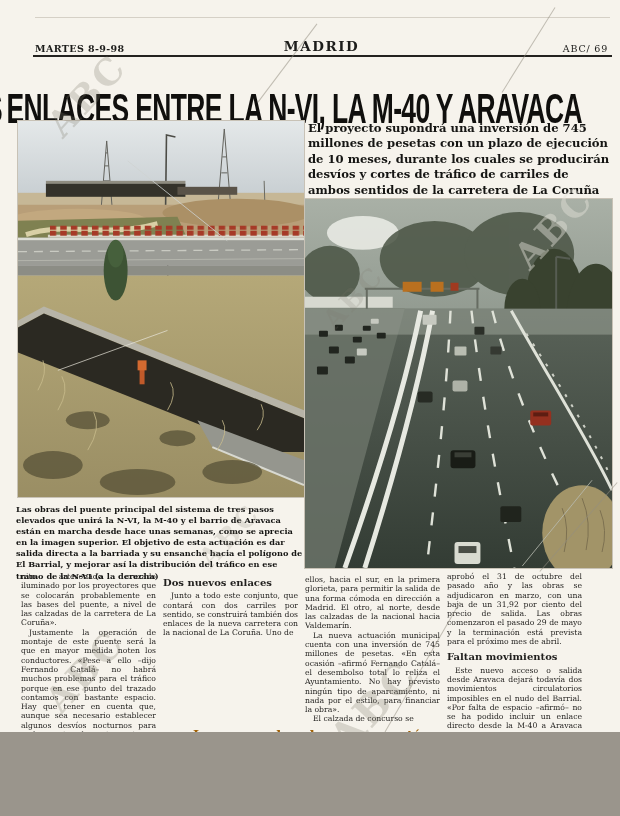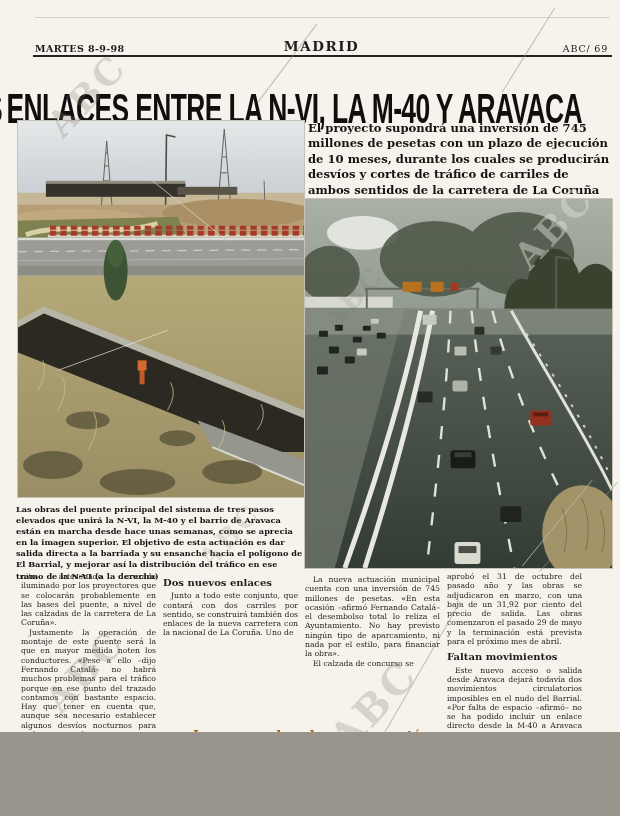--- a/index.html
+++ b/index.html
@@ -235,20 +235,21 @@
     <p class="ind">Justamente la operación de montaje de este puente será la que en mayor medida noten los conductores. «Pese a ello –dijo Fernando Catalá– no habrá muchos problemas para el tráfico porque en ese punto del trazado contamos con bastante espacio. Hay que tener en cuenta que, aunque sea necesario establecer algunos desvíos nocturnos para poder montar el puente, contamos con los dos carriles del Bus/Vao, más los tres carriles convencionales y la vía de servicio. Luego, habrá siempre espacio suficiente para que las máquinas trabajen y para que los coches puedan seguir utilizando parte de la calzada».</p>
     <p class="ind">Una vez superado el «puente es-</p>
   </div>
 
   <div class="col col2">
     <h3 class="col-heading">Dos nuevos enlaces</h3>
     <p class="ind">Junto a todo este conjunto, que contará con dos carriles por sentido, se construirá también dos enlaces de la nueva carretera con la nacional de La Coruña. Uno de</p>
   </div>
 
   <div class="col col3">
+    <p>ellos, hacia el sur, en la primera glorieta, para permitir la salida de una forma cómoda en dirección a Madrid. El otro, al norte, desde las calzadas de la nacional hacia Valdemarín.</p>
     <p class="ind">La nueva actuación municipal cuenta con una inversión de 745 millones de pesetas. «En esta ocasión –afirmó Fernando Catalá– el desembolso total lo reliza el Ayuntamiento. No hay previsto ningún tipo de aparcamiento, ni nada por el estilo, para financiar la obra».</p>
     <p class="ind">El calzada de concurso se</p>
   </div>
 
   <div class="col col4">
     <p>aprobó el 31 de octubre del pasado año y las obras se adjudicaron en marzo, con una baja de un 31,92 por ciento del precio de salida. Las obras comenzaron el pasado 29 de mayo y la terminación está prevista para el próximo mes de abril.</p>
     <h3 class="col-heading">Faltan movimientos</h3>
     <p class="ind">Este nuevo acceso o salida desde Aravaca dejará todavía dos movimientos circulatorios imposibles en el nudo del Barrial. «Por falta de espacio –afirmó– no se ha podido incluir un enlace directo desde la M-40 a Aravaca ni la salida desde este barrio hacia el norte de la nacional VI. Los conductores deberán seguir haciendo estos movimientos por el mismo camino actual, es decir, por el enlace siguiente de la M-40».</p>
   </div>
 

